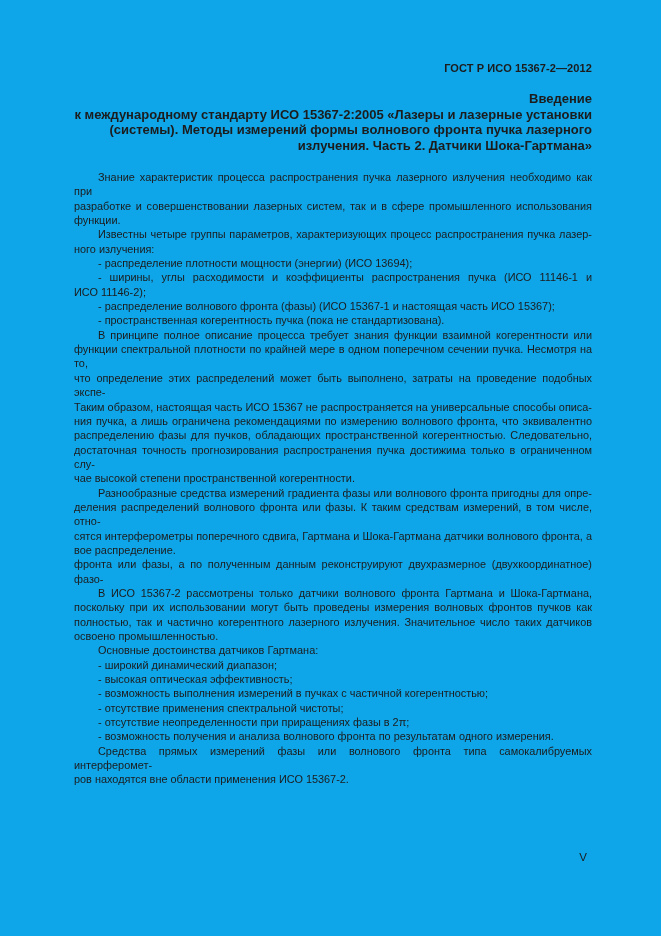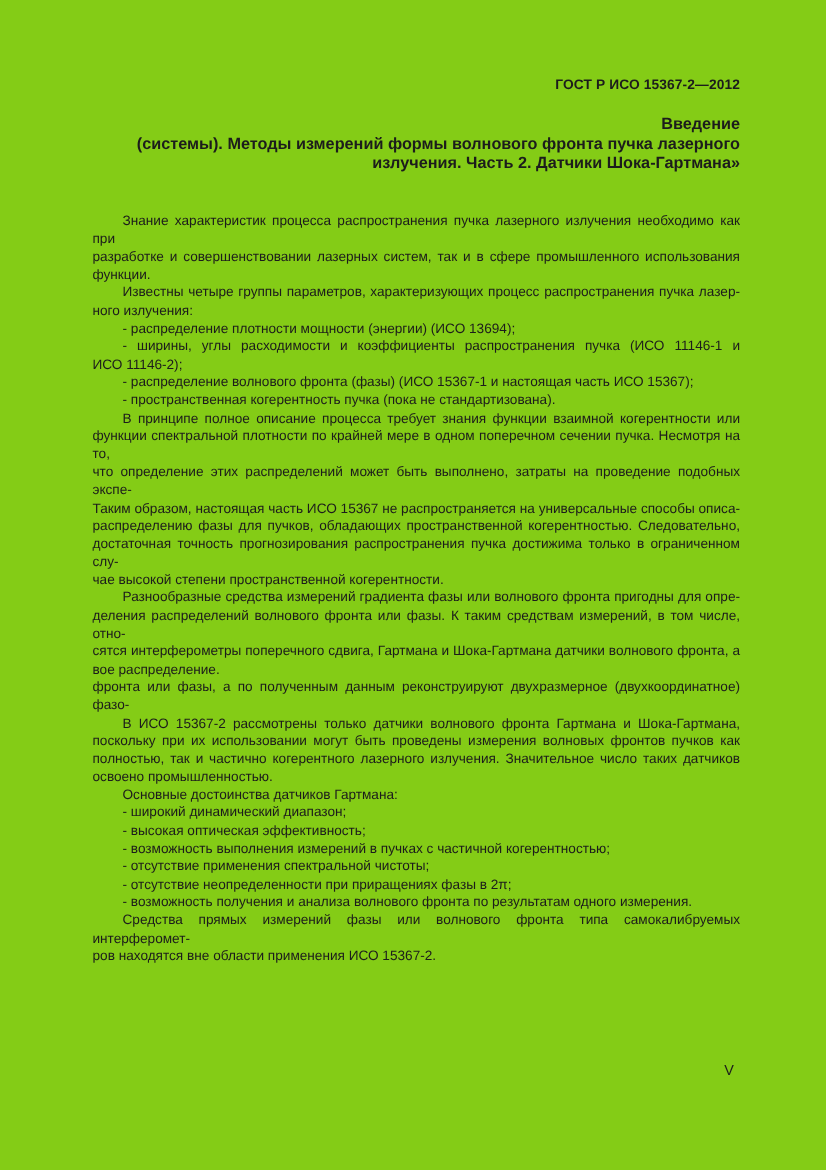--- a/index.html
+++ b/index.html
@@ -1,20 +1,20 @@
 <!DOCTYPE html>
 <html><head>
 <meta charset="utf-8">
 <style>
   html, body { margin: 0; padding: 0; }
   .page {
     position: relative;
     width: 661px;
     height: 936px;
-    background: #84cc16;
+    background: #0ea5e9;
     color: #1c1c1c;
     font-family: "Liberation Sans", "DejaVu Sans", sans-serif;
     overflow: hidden;
   }
   .doc-code {
     position: absolute;
     top: 62px;
     right: 69px;
     font-size: 11px;
     font-weight: bold;
@@ -51,39 +51,41 @@
 </style>
 </head>
 <body>
 
 <div class="page">
 
   <div class="doc-code">ГОСТ Р ИСО 15367-2—2012</div>
 
   <div class="title-block">
     <div>Введение</div>
+    <div>к международному стандарту ИСО 15367-2:2005 «Лазеры и лазерные установки</div>
     <div>(системы). Методы измерений формы волнового фронта пучка лазерного</div>
     <div>излучения. Часть 2. Датчики Шока-Гартмана»</div>
   </div>
 
   <div class="body-text" id="body-text">
       <div class="line j in">Знание характеристик процесса распространения пучка лазерного излучения необходимо как при</div>
       <div class="line j">разработке и совершенствовании лазерных систем, так и в сфере промышленного использования</div>
       <div class="line">функции.</div>
       <div class="line j in">Известны четыре группы параметров, характеризующих процесс распространения пучка лазер-</div>
       <div class="line">ного излучения:</div>
       <div class="line in">- распределение плотности мощности (энергии) (ИСО 13694);</div>
       <div class="line j in">- ширины, углы расходимости и коэффициенты распространения пучка (ИСО 11146-1 и</div>
       <div class="line">ИСО 11146-2);</div>
       <div class="line in">- распределение волнового фронта (фазы) (ИСО 15367-1 и настоящая часть ИСО 15367);</div>
       <div class="line in">- пространственная когерентность пучка (пока не стандартизована).</div>
       <div class="line j in">В принципе полное описание процесса требует знания функции взаимной когерентности или</div>
       <div class="line j">функции спектральной плотности по крайней мере в одном поперечном сечении пучка. Несмотря на то,</div>
       <div class="line j">что определение этих распределений может быть выполнено, затраты на проведение подобных экспе-</div>
       <div class="line j">Таким образом, настоящая часть ИСО 15367 не распространяется на универсальные способы описа-</div>
+      <div class="line j">ния пучка, а лишь ограничена рекомендациями по измерению волнового фронта, что эквивалентно</div>
       <div class="line j">распределению фазы для пучков, обладающих пространственной когерентностью. Следовательно,</div>
       <div class="line j">достаточная точность прогнозирования распространения пучка достижима только в ограниченном слу-</div>
       <div class="line">чае высокой степени пространственной когерентности.</div>
       <div class="line j in">Разнообразные средства измерений градиента фазы или волнового фронта пригодны для опре-</div>
       <div class="line j">деления распределений волнового фронта или фазы. К таким средствам измерений, в том числе, отно-</div>
       <div class="line j">сятся интерферометры поперечного сдвига, Гартмана и Шока-Гартмана датчики волнового фронта, а</div>
       <div class="line">вое распределение.</div>
       <div class="line j">фронта или фазы, а по полученным данным реконструируют двухразмерное (двухкоординатное) фазо-</div>
       <div class="line j in">В ИСО 15367-2 рассмотрены только датчики волнового фронта Гартмана и Шока-Гартмана,</div>
       <div class="line j">поскольку при их использовании могут быть проведены измерения волновых фронтов пучков как</div>

